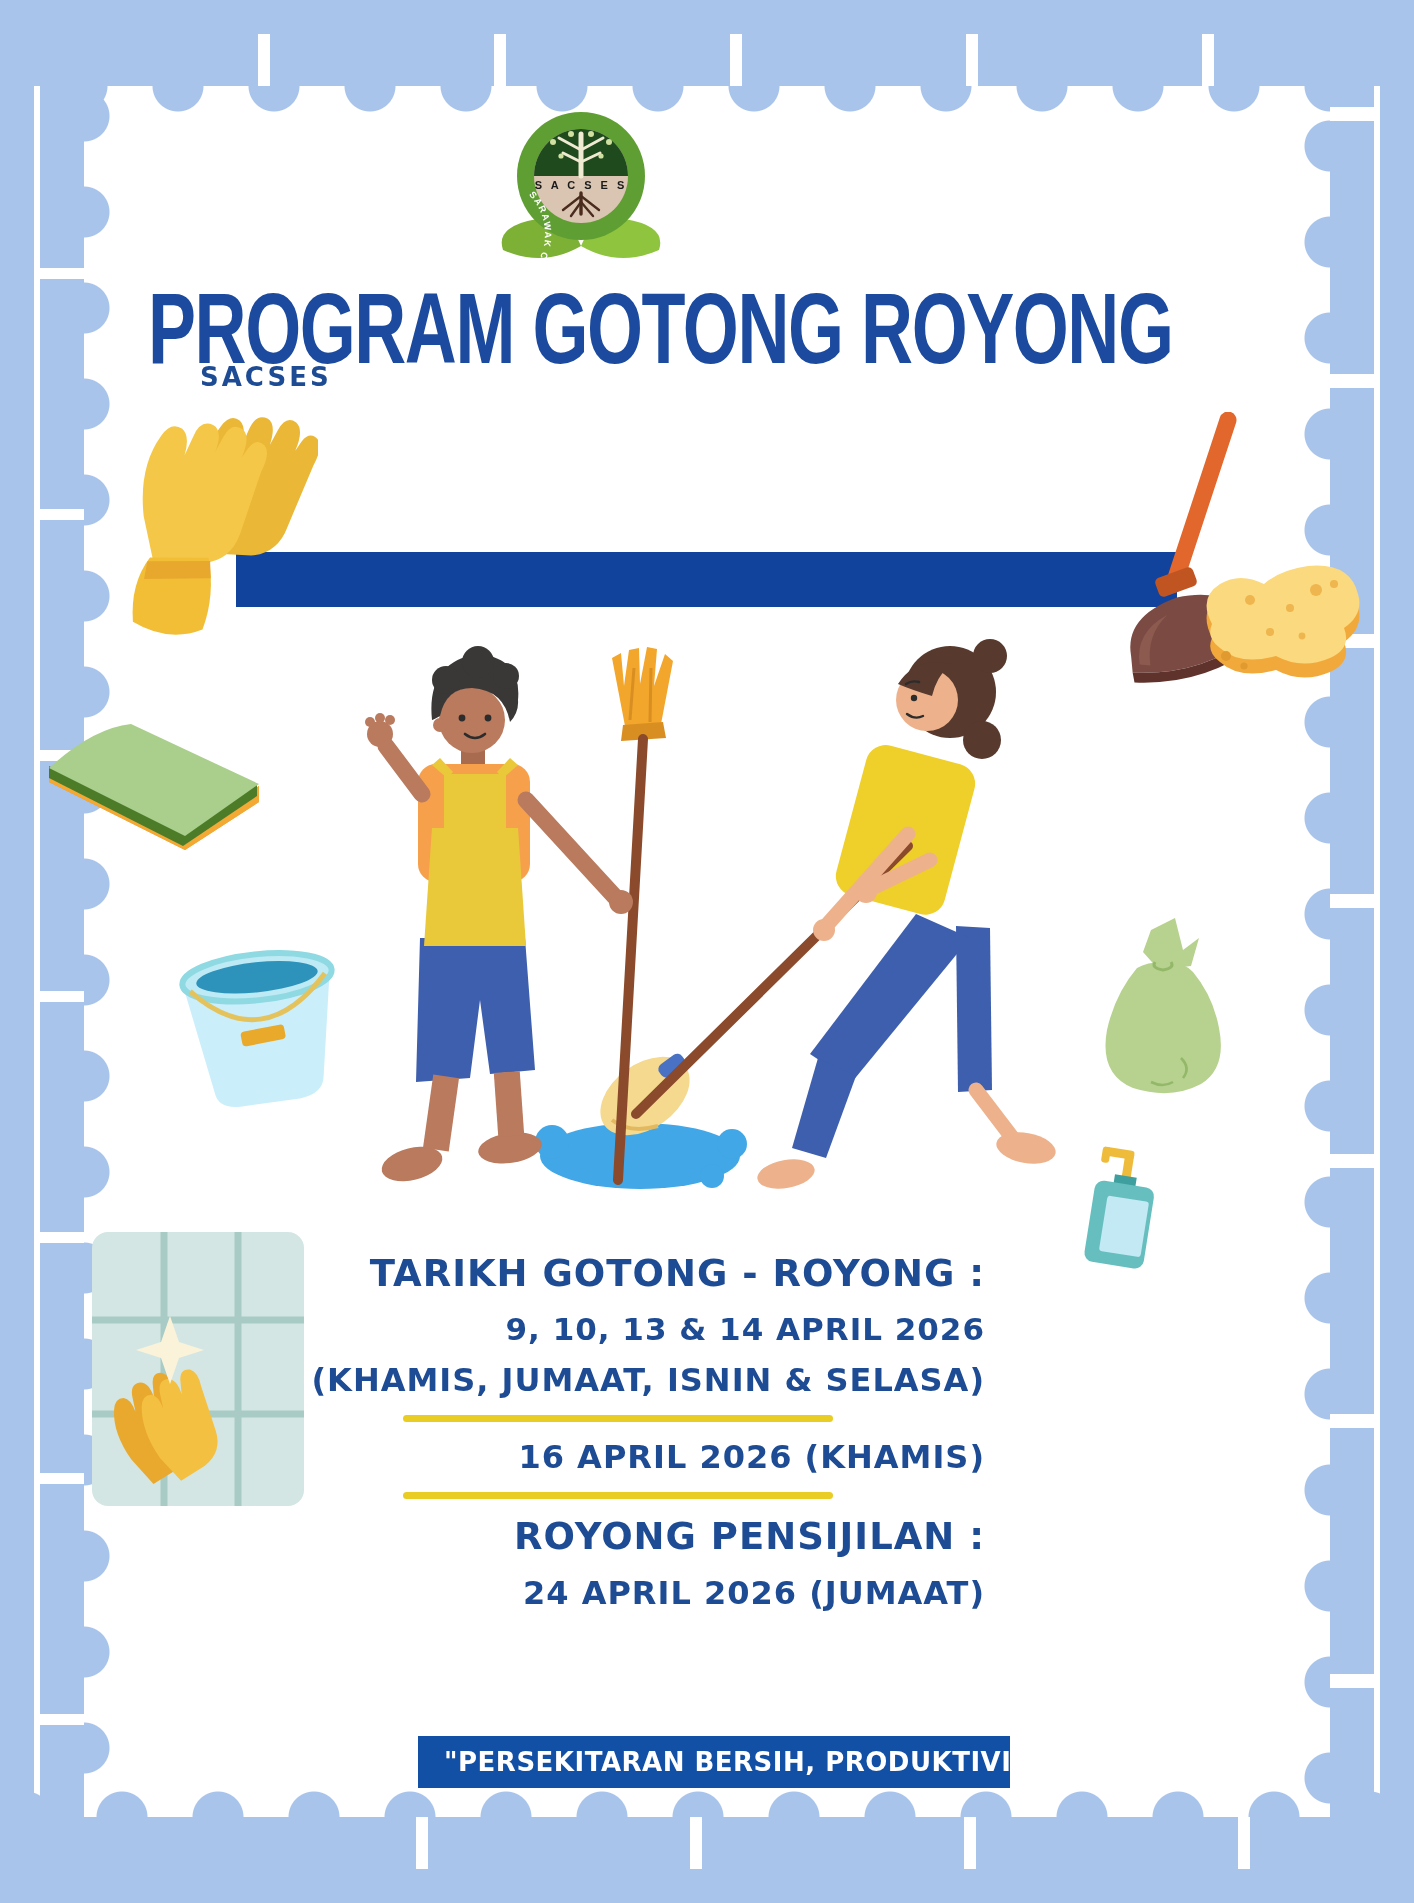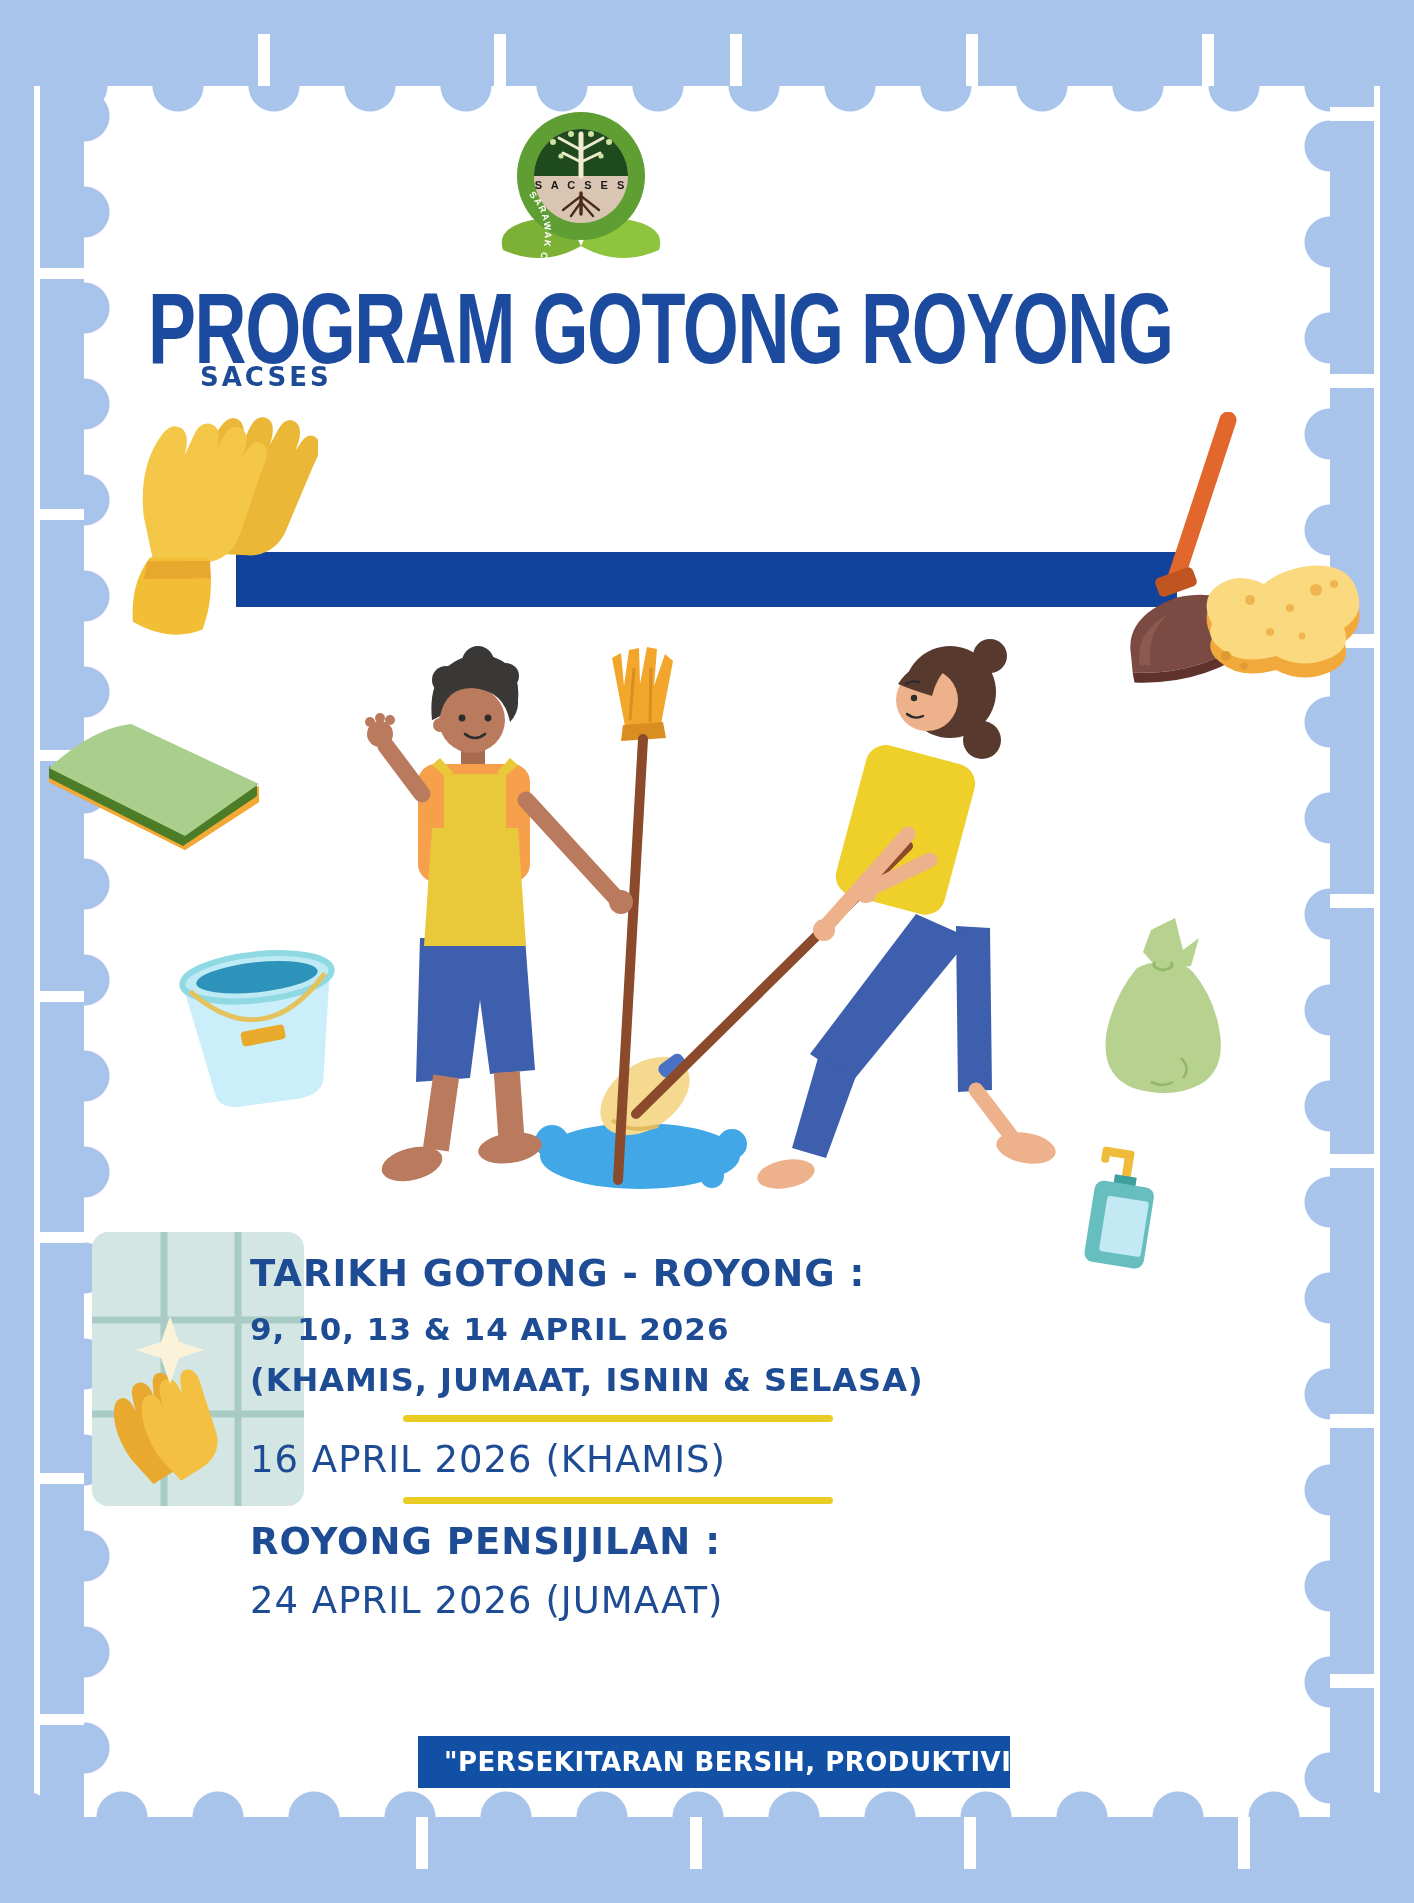--- a/index.html
+++ b/index.html
@@ -41,25 +41,25 @@
     background-size:26px 96px;background-repeat:repeat-y;background-position:0 60px}
 
   
   .title{position:absolute;left:148px;top:276px;font-family:"Liberation Sans",sans-serif;
     font-weight:900;font-size:100px;line-height:1.05;letter-spacing:-2px;color:var(--title-blue);
     white-space:nowrap;transform:scaleX(0.72);transform-origin:left top;z-index:3}
   .subtitle{position:absolute;left:200px;top:362px;font-weight:700;font-size:26px;
     letter-spacing:3px;color:var(--navy);z-index:3}
   .blue-bar{position:absolute;left:236px;top:552px;width:941px;height:55px;background:var(--bar-blue);z-index:2}
 
-  .schedule{position:absolute;left:250px;top:1252px;width:735px;text-align:left;color:var(--navy);z-index:3}
+  .schedule{position:absolute;left:250px;top:1252px;width:735px;text-align:right;color:var(--navy);z-index:3}
   .sched-label{font-size:37px;font-weight:700;letter-spacing:1px;margin-bottom:16px}
   .sched-big{font-size:31px;font-weight:700;letter-spacing:1px;margin-bottom:14px}
   .sched-days{font-size:32px;font-weight:700;letter-spacing:1px;margin-bottom:6px}
-  .sched-date{font-size:37px;font-weight:400;letter-spacing:1px;margin-bottom:8px}
+  .sched-date{font-size:32px;font-weight:700;letter-spacing:1px;margin-bottom:8px}
   .divider{width:430px;height:7px;border-radius:4px;background:var(--yellow);margin:16px auto 16px auto}
   .mb16{margin-bottom:16px}
 
   .quote-bar{position:absolute;left:418px;top:1736px;width:592px;height:52px;background:var(--quote-blue);
     overflow:hidden;z-index:3}
   .quote-text{color:#fff;font-weight:700;font-size:26px;line-height:52px;letter-spacing:0.5px;
     padding-left:26px;white-space:nowrap}
 
   .abs{position:absolute;z-index:2}
 </style>

